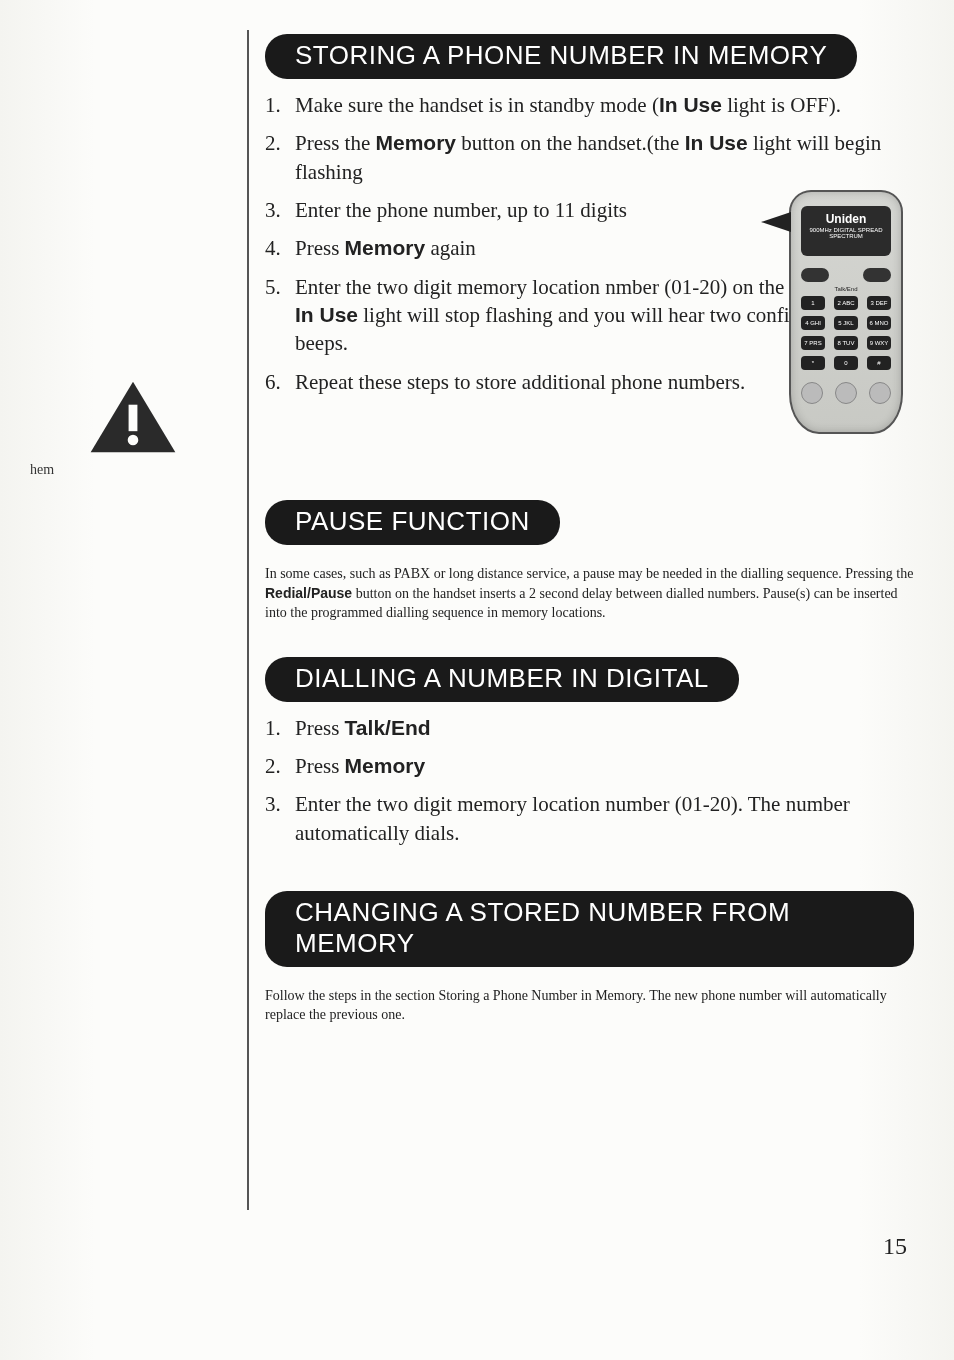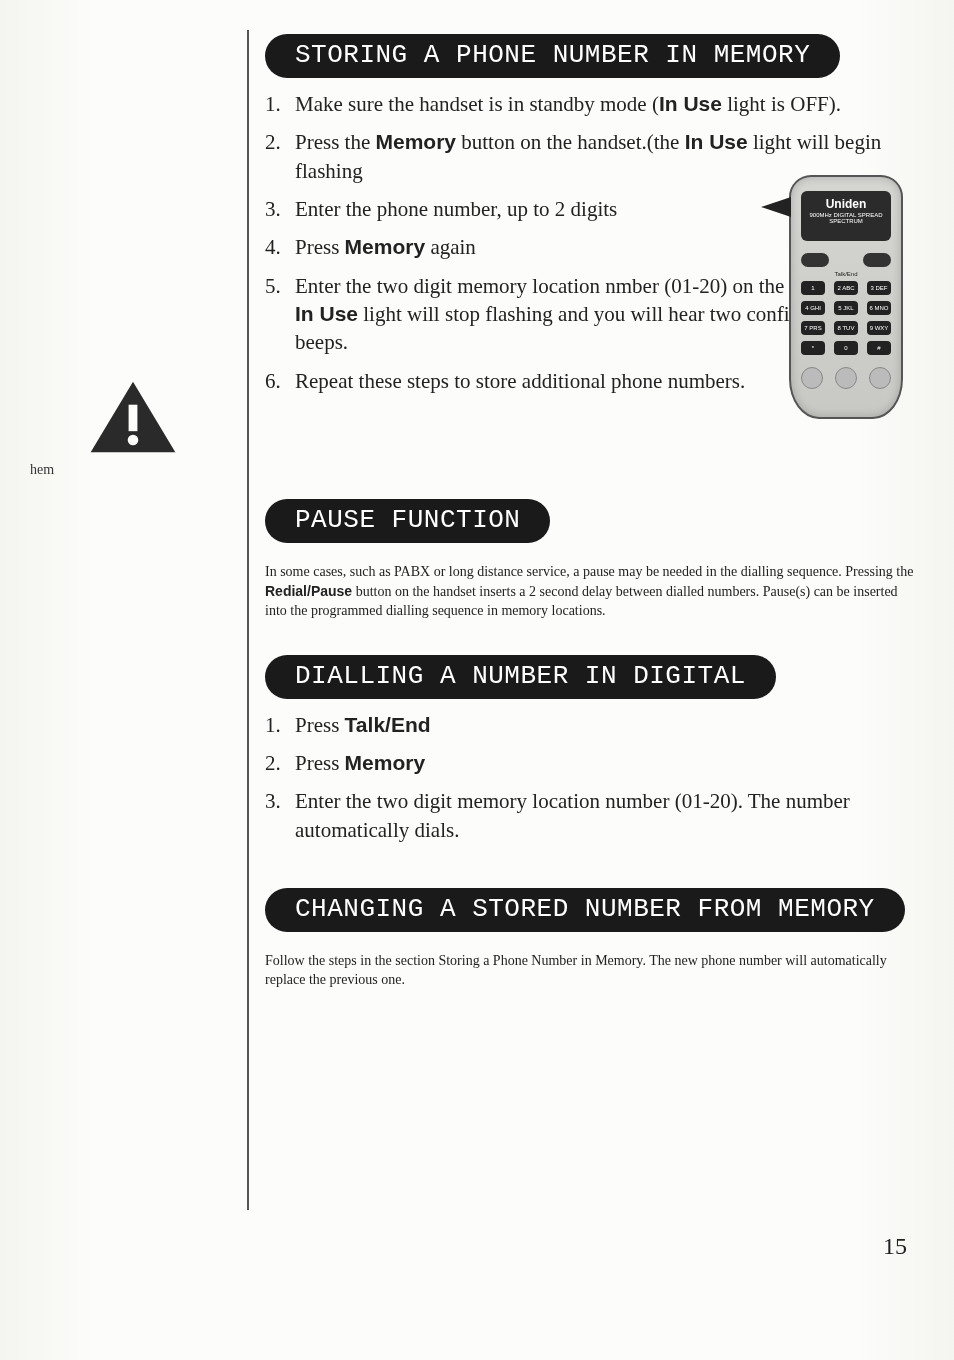--- a/index.html
+++ b/index.html
@@ -50,21 +50,21 @@
   }
   .section-header {
     display: inline-block;
     background: #1a1a1a;
     color: #fff;
     font-size: 26px;
     letter-spacing: 0.5px;
     padding: 6px 30px 8px 30px;
     border-radius: 22px;
     margin: 4px 0 12px 0;
-    font-family: Liberation Mono, monospace;
+    font-family: Liberation Sans, sans-serif;
   }
   ol.numbered {
     list-style: none;
     padding: 0;
     margin: 0 0 40px 0;
     font-size: 21px;
     line-height: 1.35;
   }
   ol.numbered li {
     display: flex;
@@ -101,20 +101,21 @@
     height: 250px;
   }
   .handset-body {
     width: 110px;
     height: 240px;
     background: linear-gradient(#d5d6d2, #c8c9c4);
     border: 2px solid #555;
     border-radius: 22px 22px 30px 30px / 22px 22px 40px 40px;
     position: relative;
     box-shadow: inset 0 0 10px rgba(0,0,0,0.2);
+    margin-top: 15px;
   }
   .h-screen {
     position: absolute;
     top: 14px; left: 10px; right: 10px; height: 50px;
     background: #2b2b2b;
     border-radius: 6px;
     color: #fff;
     font-family: Arial, sans-serif;
     font-weight: bold;
     font-size: 12px;
@@ -180,21 +181,21 @@
           <li>
             <span class="num">1.</span>
             <span class="txt">Make sure the handset is in standby mode (<b>In Use</b> light is OFF).</span>
           </li>
           <li>
             <span class="num">2.</span>
             <span class="txt">Press the <b>Memory</b> button on the handset.(the <b>In Use</b> light will begin flashing</span>
           </li>
           <li>
             <span class="num">3.</span>
-            <span class="txt">Enter the phone number, up to 2 digits</span>
+            <span class="txt">Enter the phone number, up to 11 digits</span>
           </li>
           <li>
             <span class="num">4.</span>
             <span class="txt">Press <b>Memory</b> again</span>
           </li>
           <li>
             <span class="num">5.</span>
             <span class="txt">Enter the two digit memory location nmber (01-20) on the keypad (the <b>In Use</b> light will stop flashing and you will hear two confirmation beeps.</span>
           </li>
           <li>

